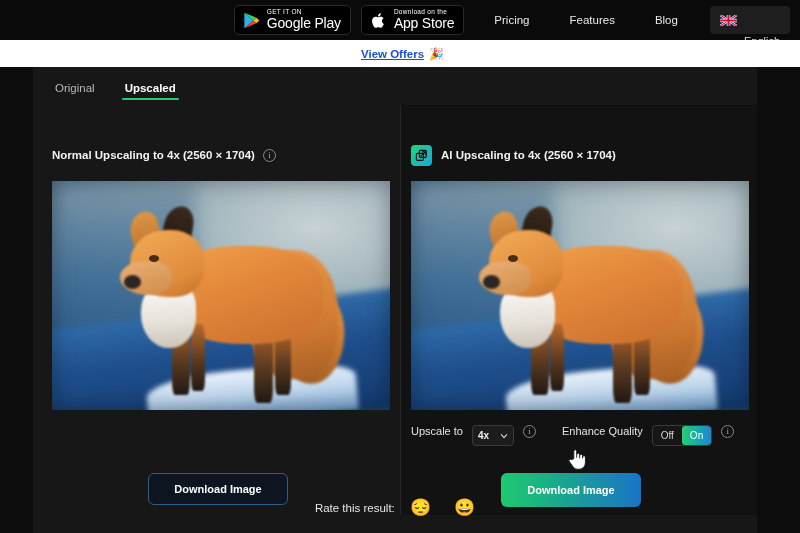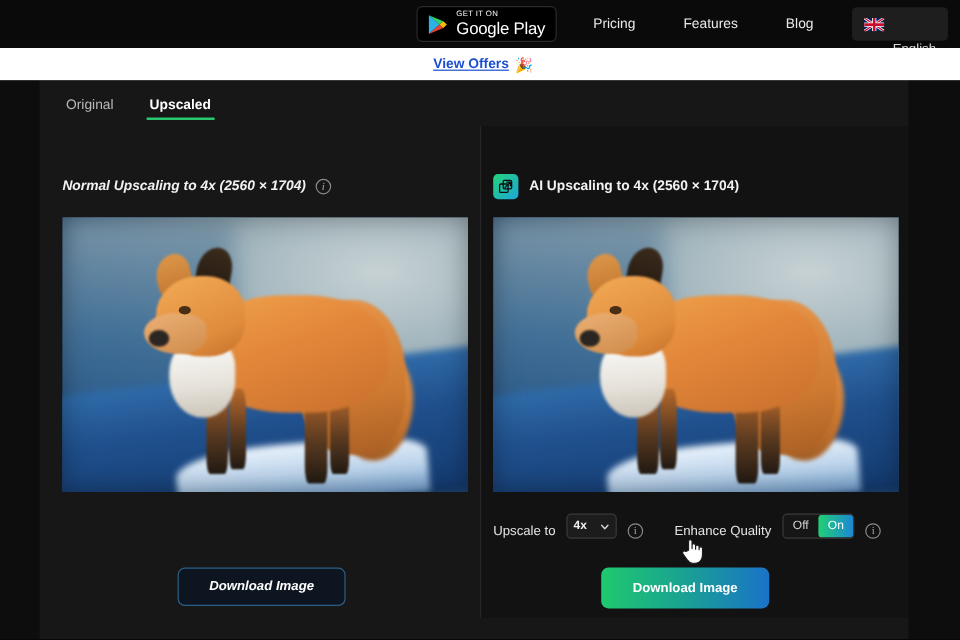--- a/index.html
+++ b/index.html
@@ -168,21 +168,21 @@
     position: absolute;
     left: 0; top: 38px;
     width: 724px; height: 410px;
     display: flex;
   }
   .pane {
     position: relative;
     height: 100%;
     box-sizing: border-box;
   }
-  .pane-left { width: 367px; font-style: italic; }
+  .pane-left { width: 367px; }
   .pane-right {
     width: 357px;
     border-left: 1px solid #262626;
     background: #121212;
   }
 
   .pane-head {
     display: flex;
     align-items: center;
     height: 24px;
@@ -349,21 +349,21 @@
     position: absolute; inset: 0;
     box-shadow: inset 0 0 22px rgba(0,0,0,.34);
     pointer-events: none;
   }
 
   
   .controls {
     position: absolute;
     left: 10px; top: 320px;
     display: flex;
-    align-items: flex-end;
+    align-items: flex-start;
     height: 24px;
   }
   .control-label {
     color: #e4e4e4;
     font-size: 11px;
     white-space: nowrap;
     margin-right: 9px;
   }
   .select-box {
     display: flex;
@@ -480,20 +480,30 @@
         <path d="M3 2.2 L14.2 12 L18.2 8.5 Z" fill="#2fd36a"></path>
         <path d="M3 21.8 L14.2 12 L18.2 15.5 Z" fill="#ea4335"></path>
         <path d="M18.2 8.5 L22 12 L18.2 15.5 L14.2 12 Z" fill="#fbbc04"></path>
       </svg>
       <span class="badge-text">
         <span class="badge-small">GET IT ON</span>
         <span class="badge-big">Google Play</span>
       </span>
     </div>
 
+    <div class="store-badge">
+      <svg class="badge-icon" viewBox="0 0 24 24">
+        <path d="M16.4 12.7c0-2.4 1.9-3.5 2-3.6-1.1-1.6-2.8-1.8-3.4-1.9-1.5-.15-2.8.85-3.6.85-.75 0-1.85-.83-3-.8-1.55.02-3 .9-3.8 2.3-1.6 2.8-.4 7 1.15 9.3.77 1.12 1.7 2.38 2.9 2.34 1.16-.05 1.6-.75 3-.75 1.4 0 1.8.75 3 .73 1.25-.02 2.03-1.14 2.8-2.27.88-1.3 1.24-2.56 1.26-2.63-.03-.01-2.4-.92-2.4-3.58z" fill="#ffffff"></path>
+        <path d="M14.1 5.6c.63-.77 1.06-1.84.94-2.9-.9.04-2 .6-2.66 1.37-.58.68-1.1 1.77-.96 2.8 1.01.08 2.04-.51 2.68-1.27z" fill="#ffffff"></path>
+      </svg>
+      <span class="badge-text">
+        <span class="badge-small">Download on the</span>
+        <span class="badge-big">App Store</span>
+      </span>
+    </div>
 
     <a class="nav-link">Pricing</a>
     <a class="nav-link">Features</a>
     <a class="nav-link">Blog</a>
 
     <div class="lang-chip">
       <svg class="flag" viewBox="0 0 60 40">
         <rect width="60" height="40" fill="#012169"></rect>
         <path d="M0,0 L60,40 M60,0 L0,40" stroke="#ffffff" stroke-width="8"></path>
         <path d="M0,0 L60,40 M60,0 L0,40" stroke="#C8102E" stroke-width="4"></path>
@@ -615,19 +625,24 @@
           </div>
 
           <span class="gap-sm"></span>
           <span class="info-icon" style="margin-left:0">i</span>
         </div>
 
         <div class="btn-gradient">Download Image</div>
       </div>
     </div>
 
+    <div class="rating">
+      <span class="rating-label">Rate this result:</span>
+      <span class="emoji">😔</span>
+      <span class="emoji">😀</span>
+    </div>
   </div>
 
   <svg class="cursor-hand" viewBox="0 0 24 28">
     <path d="M8.5 13.5 V5.5 a1.6 1.6 0 0 1 3.2 0 V12 V9.2 a1.6 1.6 0 0 1 3.2 0 V12.5 V10.4 a1.6 1.6 0 0 1 3.2 0 V13 V11.6 a1.6 1.6 0 0 1 3.1 0 v6.1 c0 4.3-2.6 7.6-6.6 7.6 h-2.3 c-2.3 0-3.5-1-4.8-2.8 l-4-5.6 a1.7 1.7 0 0 1 2.5-2.3 z" fill="#ffffff" stroke="#1d1d1d" stroke-width="1.1" stroke-linejoin="round"></path>
   </svg>
 
 </div>
 
 </body></html>

